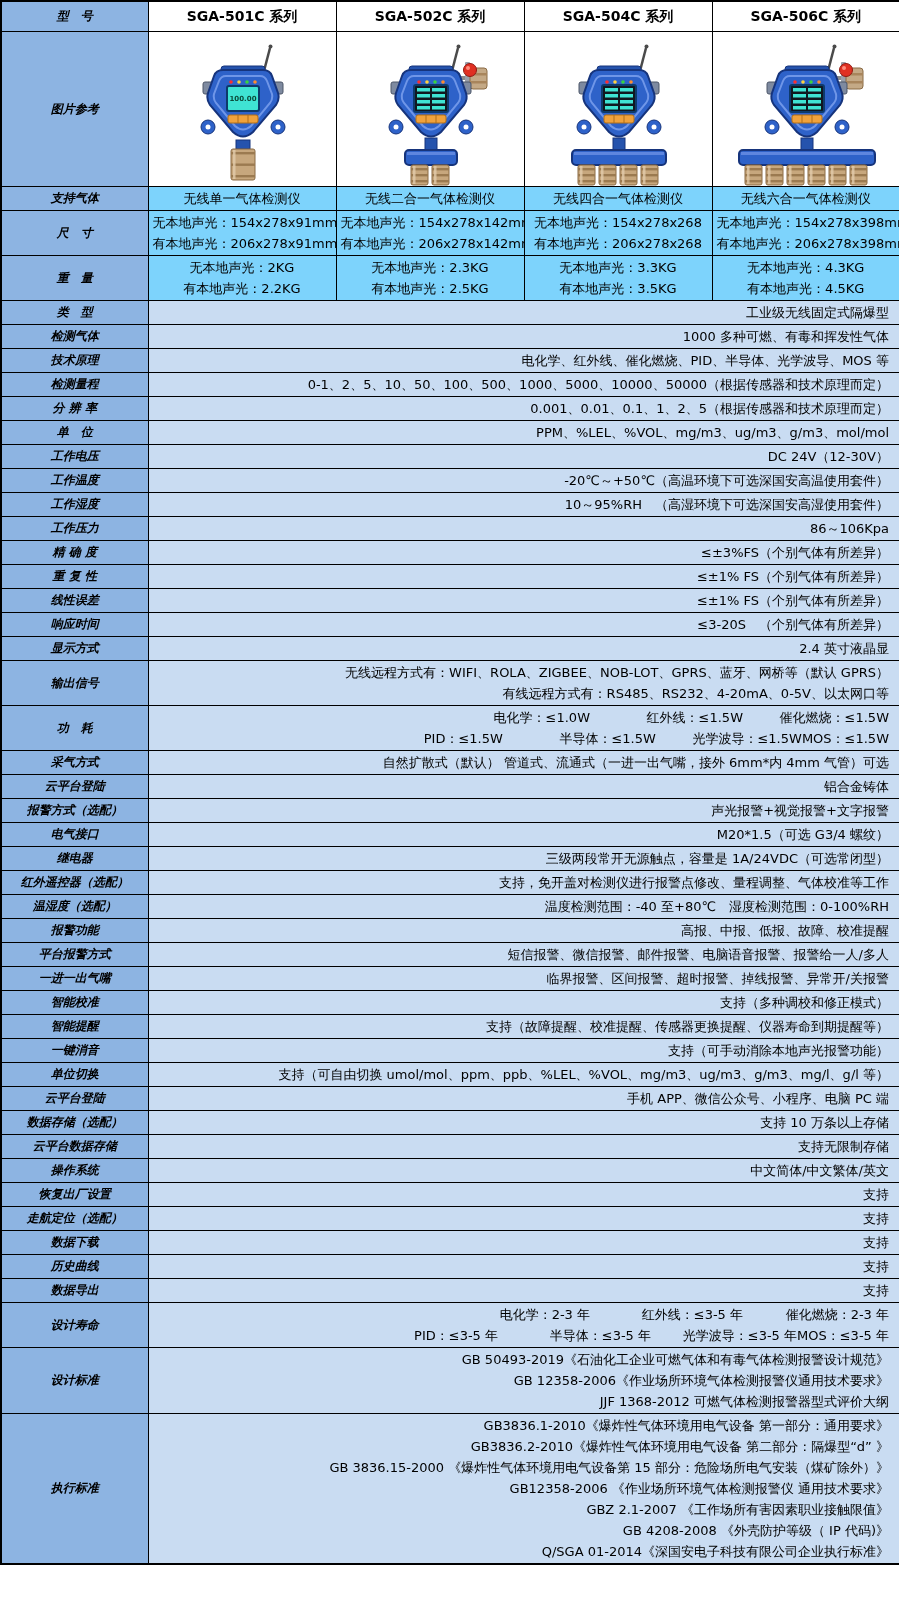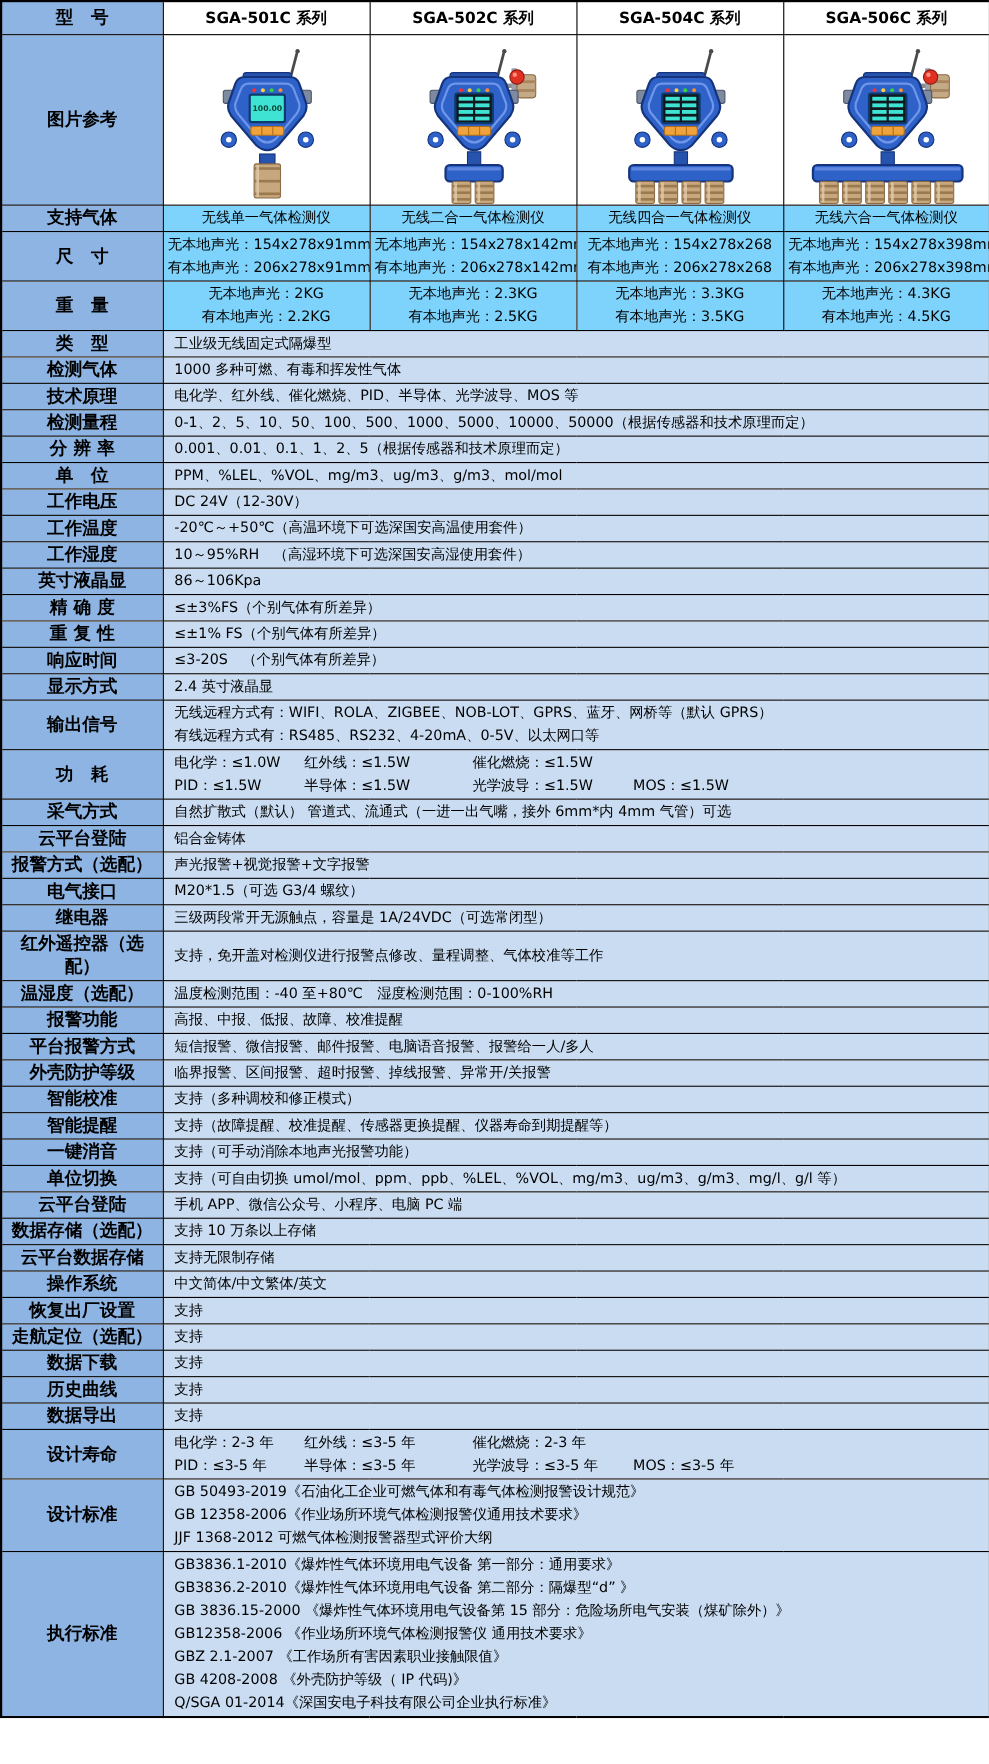--- a/index.html
+++ b/index.html
@@ -1,24 +1,24 @@
 <!DOCTYPE html>
 <html><head>
 <meta charset="utf-8">
 <style>
   html,body{margin:0;padding:0;background:#ffffff;}
   body{width:899px;font-family:"DejaVu Sans","Liberation Sans",sans-serif;color:#000;}
   table{border-collapse:collapse;table-layout:fixed;width:899px;border:2px solid #000;}
   col.c-label{width:147px;}
   col.c-model{width:188px;}
   td{border:1px solid #000;font-size:13px;vertical-align:middle;overflow:hidden;}
-  td.label{background:#8DB4E2;text-align:center;font-weight:bold;font-size:16px;padding:1px 2px;height:21px;}
+  td.label{background:#8DB4E2;text-align:center;font-weight:bold;font-size:12px;padding:1px 2px;height:21px;font-style:italic;}
   td.model{background:#ffffff;text-align:center;font-weight:bold;font-size:14px;height:27px;}
   td.imgcell{background:#ffffff;height:154px;padding:0;text-align:center;}
-  td.val{background:#C9DCF2;padding:1px 10px;height:21px;text-align:left;}
+  td.val{background:#C9DCF2;padding:1px 10px;height:21px;text-align:right;}
   td.pc{background:#7dd3fc;text-align:center;padding:1px 4px;}
   .ln{line-height:21px;white-space:nowrap;}
   .tabs4 .ts{display:inline-block;}
   .tabs4 .ts:nth-child(1){width:118px;}
   .tabs4 .ts:nth-child(2){width:153px;}
   .tabs4 .ts:nth-child(3){width:146px;}
   .tabs2 .ts{display:inline-block;}
   .tabs2 .ts:nth-child(1){width:205px;}
   svg{display:block;margin:0 auto;}
 </style>
@@ -377,33 +377,39 @@
           <div class="ln">-20℃～+50℃（高温环境下可选深国安高温使用套件）</div>
         </td>
       </tr>
       <tr>
         <td class="label">工作湿度</td>
         <td class="val" colspan="4">
           <div class="ln">10～95%RH　（高湿环境下可选深国安高湿使用套件）</div>
         </td>
       </tr>
       <tr>
-        <td class="label">英寸液晶显</td>
+        <td class="label">工作压力</td>
         <td class="val" colspan="4">
           <div class="ln">86～106Kpa</div>
         </td>
       </tr>
       <tr>
         <td class="label">精 确 度</td>
         <td class="val" colspan="4">
           <div class="ln">≤±3%FS（个别气体有所差异）</div>
         </td>
       </tr>
       <tr>
         <td class="label">重 复 性</td>
+        <td class="val" colspan="4">
+          <div class="ln">≤±1% FS（个别气体有所差异）</div>
+        </td>
+      </tr>
+      <tr>
+        <td class="label">线性误差</td>
         <td class="val" colspan="4">
           <div class="ln">≤±1% FS（个别气体有所差异）</div>
         </td>
       </tr>
       <tr>
         <td class="label">响应时间</td>
         <td class="val" colspan="4">
           <div class="ln">≤3-20S　（个别气体有所差异）</div>
         </td>
       </tr>
@@ -475,21 +481,21 @@
           <div class="ln">高报、中报、低报、故障、校准提醒</div>
         </td>
       </tr>
       <tr>
         <td class="label">平台报警方式</td>
         <td class="val" colspan="4">
           <div class="ln">短信报警、微信报警、邮件报警、电脑语音报警、报警给一人/多人</div>
         </td>
       </tr>
       <tr>
-        <td class="label">外壳防护等级</td>
+        <td class="label">一进一出气嘴</td>
         <td class="val" colspan="4">
           <div class="ln">临界报警、区间报警、超时报警、掉线报警、异常开/关报警</div>
         </td>
       </tr>
       <tr>
         <td class="label">智能校准</td>
         <td class="val" colspan="4">
           <div class="ln">支持（多种调校和修正模式）</div>
         </td>
       </tr>

